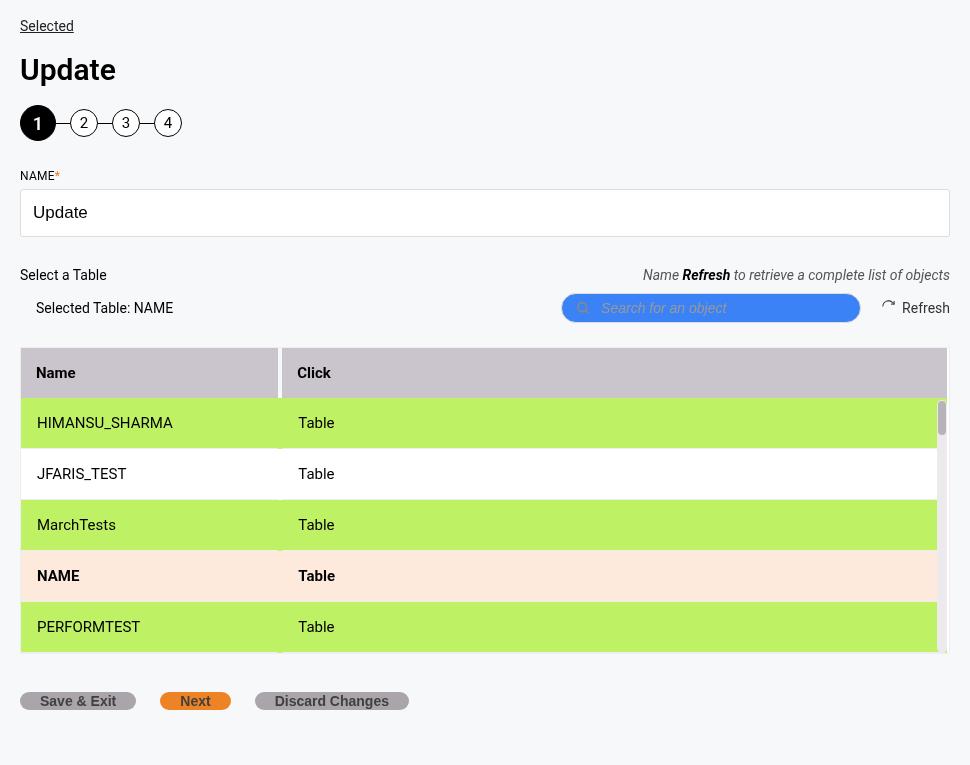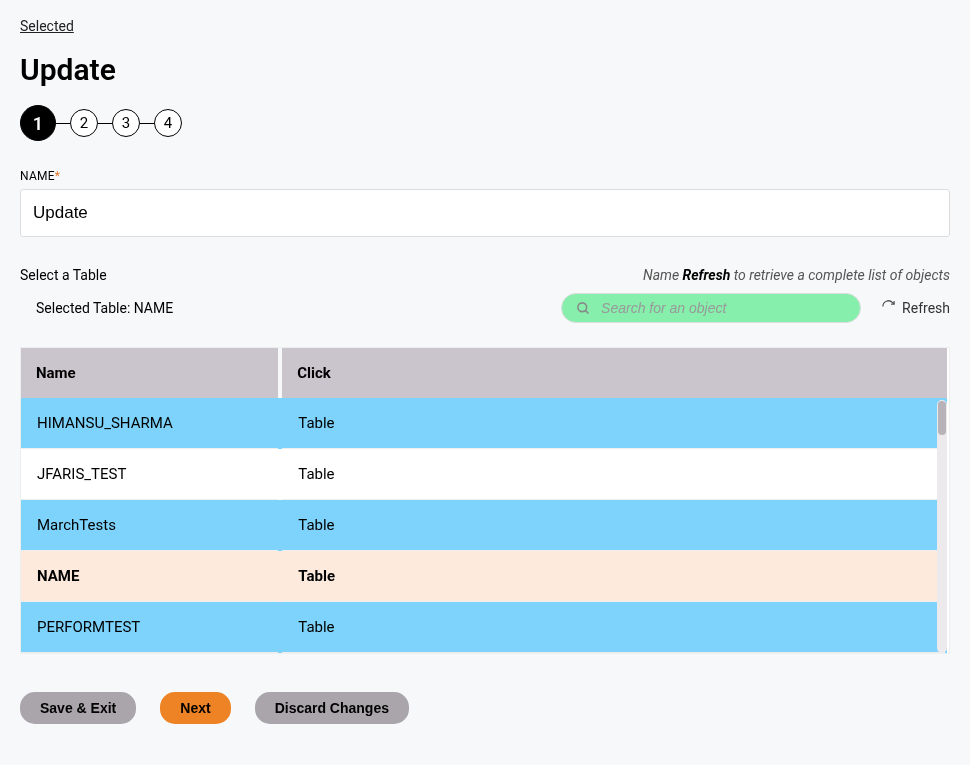--- a/index.html
+++ b/index.html
@@ -109,21 +109,21 @@
     gap: 20px;
   }
   .search-box {
     display: flex;
     align-items: center;
     border: 1px solid #ddd;
     border-radius: 16px;
     padding: 12px 14px;
     height: 30px;
     width: 300px;
-    background: #86efac;
+    background: #3b82f6;
   }
   .search-icon {
     color: #888;
     margin-right: 10px;
     display: flex;
     align-items: center;
   }
   .search-input {
     border: none;
     outline: none;
@@ -163,21 +163,21 @@
     border-right: 4px solid #f7f8f9;
   }
   .data-table thead th:last-child { border-right: none; }
   .data-table tbody td {
     padding: 16px;
     font-size: 15px;
     border-bottom: 1px solid #eee;
     border-right: 4px solid transparent;
   }
   .data-table tbody tr.alt td {
-    background: #7dd3fc;
+    background: #bef264;
   }
   .data-table tbody tr.selected td {
     background: #fdeadd;
     font-weight: 700;
   }
   .col-name { width: 28%; }
   .scrollbar-track {
     position: absolute;
     right: 2px;
     top: 52px;
@@ -195,24 +195,24 @@
   }
   .button-row {
     display: flex;
     gap: 24px;
     margin-top: 38px;
     padding-bottom: 20px;
   }
   .btn {
     border: none;
     border-radius: 15px;
-    padding: 8px 20px;
+    padding: 1px 20px;
     font-size: 14px;
     font-weight: 600;
-    color: #000000;
+    color: #404040;
     cursor: pointer;
   }
   .btn-gray { background: #a9a5aa; }
   .btn-primary { background: #ed8325; }
 </style>
 </head>
 <body>
 
 <div class="page">
 

